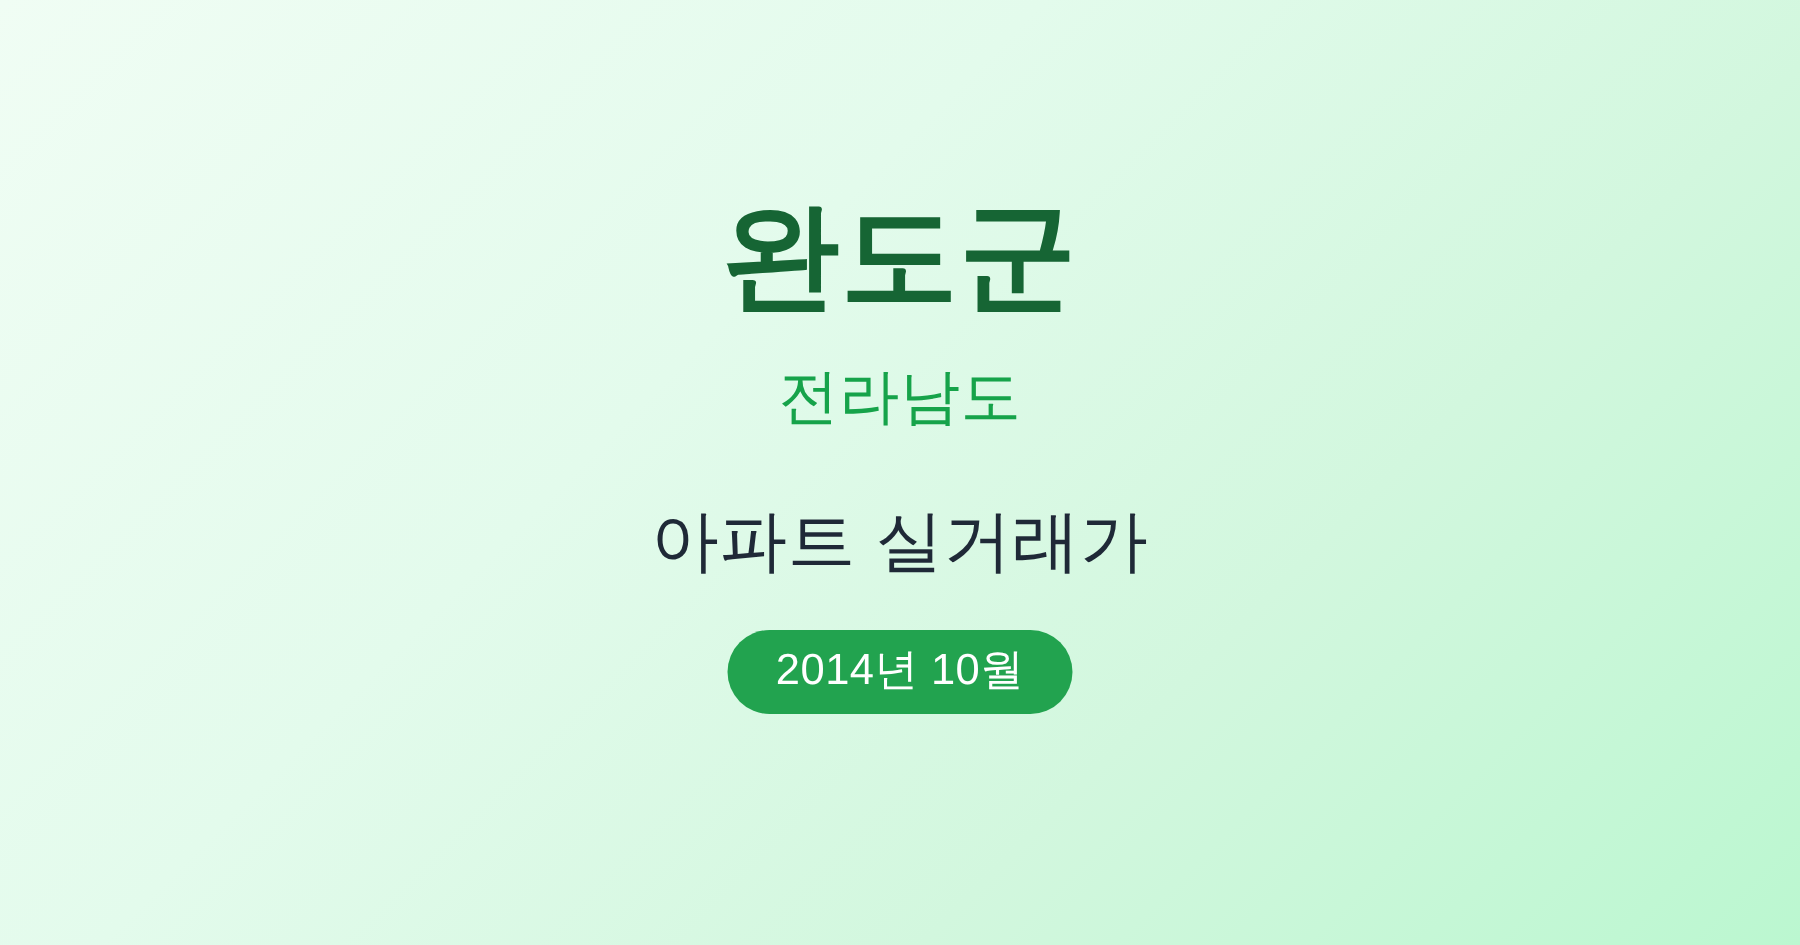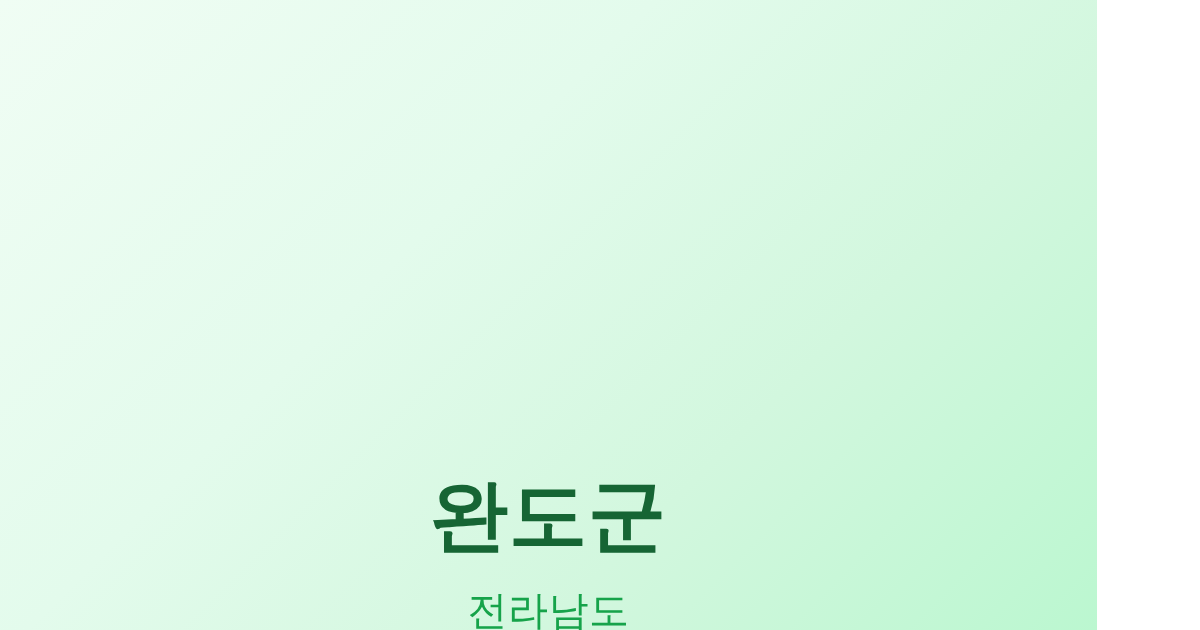--- a/index.html
+++ b/index.html
@@ -11,28 +11,28 @@
   body {
     width: 1200px;
     height: 630px;
     overflow: hidden;
     font-family: "Liberation Sans", "DejaVu Sans", sans-serif;
     -webkit-font-smoothing: antialiased;
   }
 
   #og-card {
     position: relative;
-    width: 1097px;
+    width: 1200px;
     height: 630px;
     box-sizing: border-box;
     background: linear-gradient(135deg, #f0fdf4 0%, #e3fbec 38%, #d2f7de 68%, #bbf7d0 100%);
     display: flex;
     flex-direction: column;
     align-items: center;
-    justify-content: flex-end;
+    justify-content: center;
   }
 
   .content-stack {
     display: flex;
     flex-direction: column;
     align-items: center;
     justify-content: flex-start;
     width: 100%;
     margin-top: -24px;
   }
@@ -91,16 +91,18 @@
 </head>
 <body>
 
 <div id="og-card">
   <div class="content-stack">
 
     <h1 class="region-title">완도군</h1>
 
     <div class="region-parent">전라남도</div>
 
+    <h2 class="dataset-heading">아파트 실거래가</h2>
 
+    <div class="period-badge">2014년 10월</div>
 
   </div>
 </div>
 
 </body></html>

